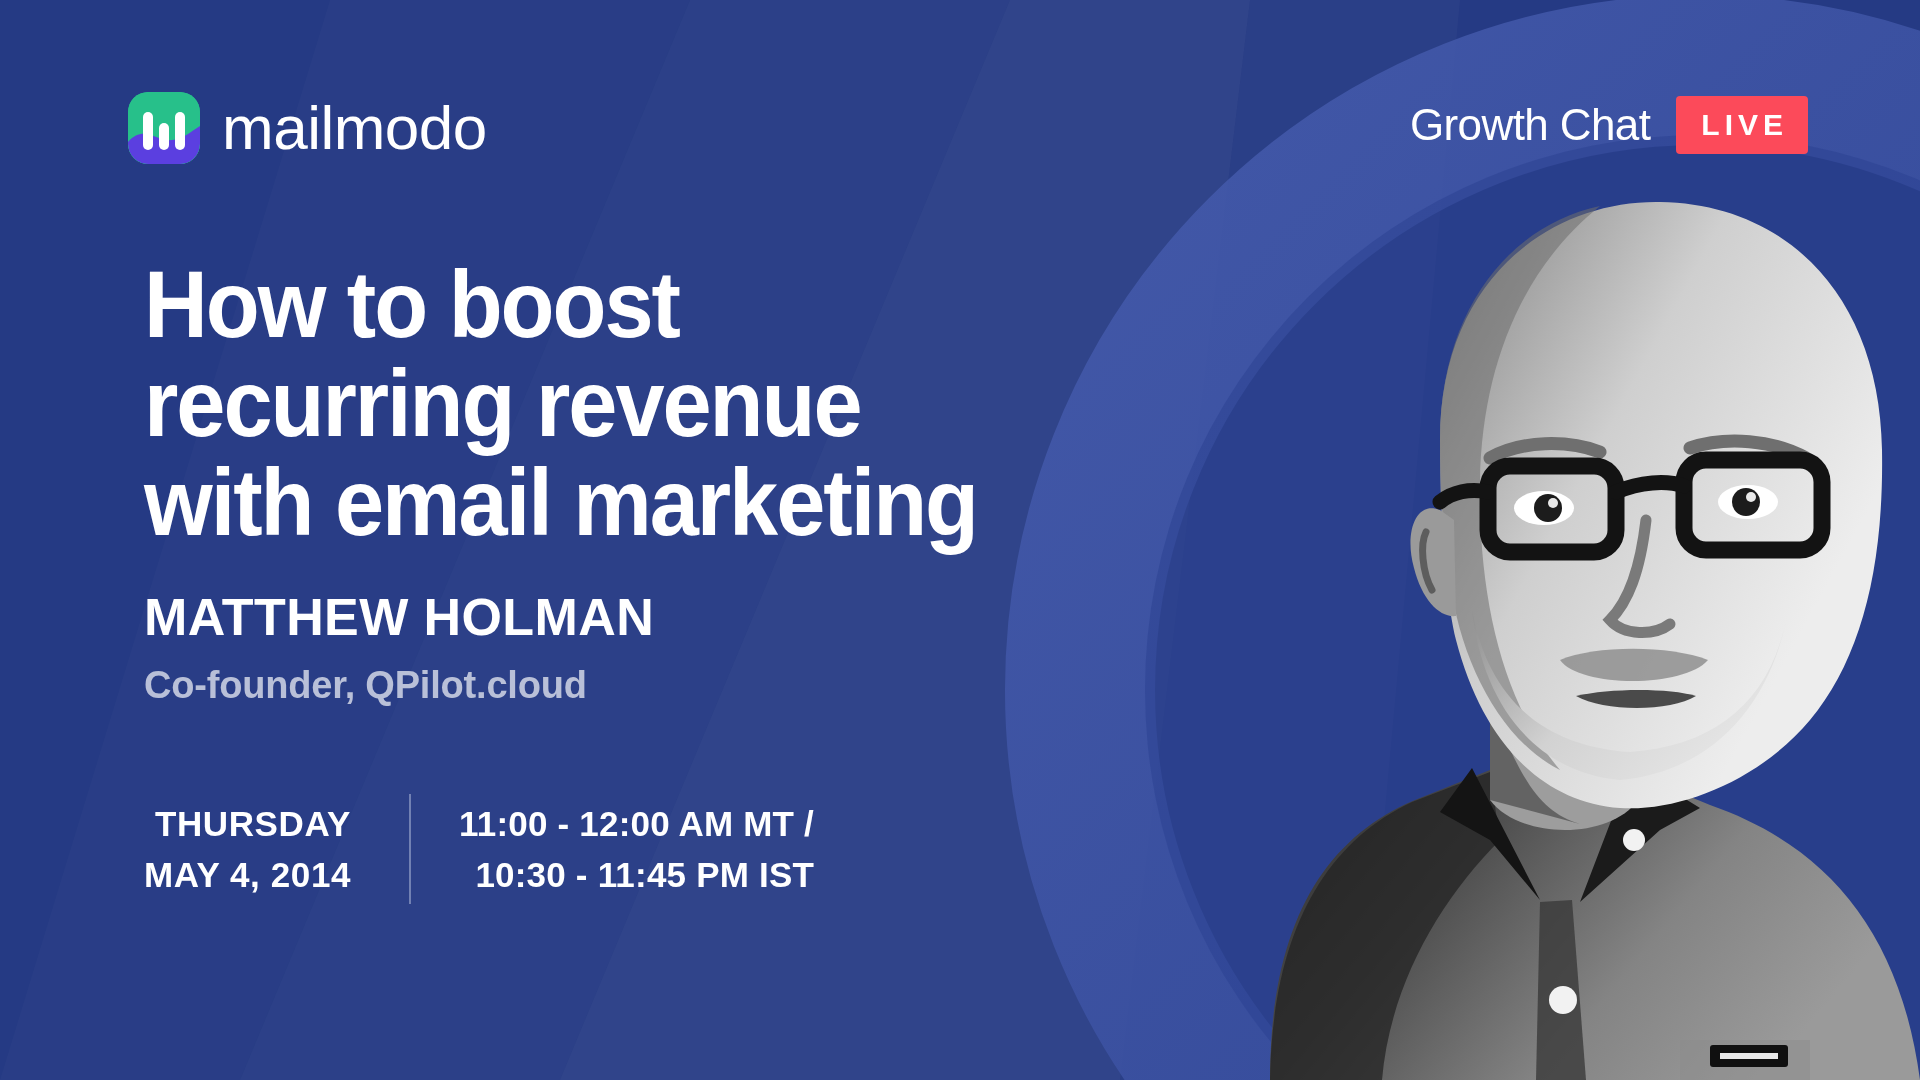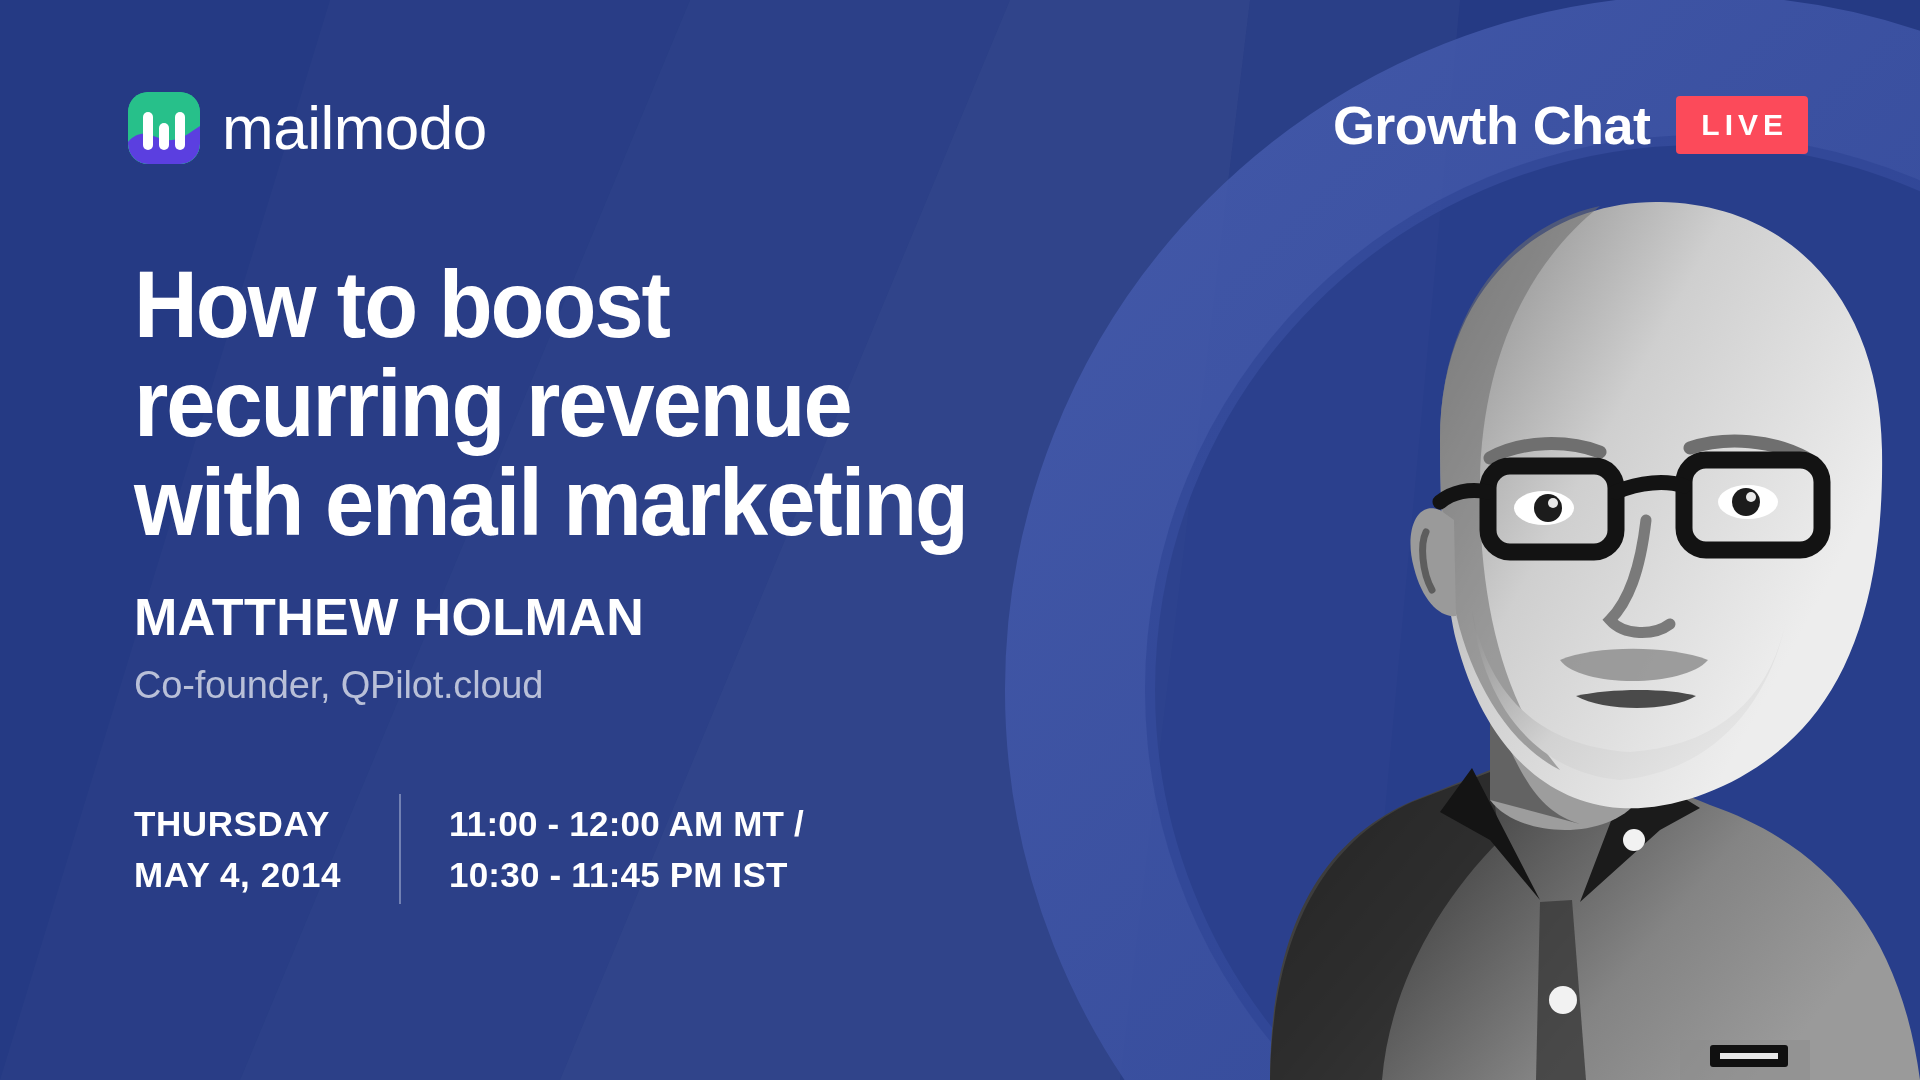--- a/index.html
+++ b/index.html
@@ -47,42 +47,42 @@
   }
 
   .show-tag {
     position:absolute;
     right:112px; top:96px;
     display:flex; align-items:center; gap:26px;
     z-index:6;
   }
   .show-name {
     color:#ffffff;
-    font-size:54px;
-    font-weight:700;
+    font-size:44px;
+    font-weight:400;
     letter-spacing:-0.6px;
     line-height:1;
     white-space:nowrap;
   }
   .live-badge {
     background:#fc4a5a;
     color:#ffffff;
     font-size:30px;
     font-weight:700;
     letter-spacing:5px;
     padding:14px 20px 14px 25px;
     line-height:1;
     border-radius:4px;
     white-space:nowrap;
   }
 
   
   .content {
     position:absolute;
-    left:134px; top:255px;
+    left:144px; top:255px;
     width:1010px;
     z-index:5;
   }
   .headline {
     color:#ffffff;
     font-size:95px;
     font-weight:700;
     line-height:1.04;
     letter-spacing:-2.2px;
     transform:scaleX(0.93);
@@ -96,36 +96,37 @@
     font-size:52px;
     font-weight:700;
     letter-spacing:0.4px;
     line-height:1.1;
     white-space:nowrap;
   }
   .speaker-role {
     margin-top:18px;
     color:#b9c0d8;
     font-size:38px;
-    font-weight:400;
+    font-weight:700;
     letter-spacing:-0.2px;
     line-height:1.1;
     white-space:nowrap;
   }
 
   .schedule {
     margin-top:88px;
     display:flex;
     align-items:stretch;
     gap:0;
   }
   .sched-col {
     display:flex;
     flex-direction:column;
     justify-content:center;
+    text-align:right;
   }
   .sched-col .ln {
     color:#ffffff;
     font-size:35px;
     font-weight:700;
     letter-spacing:0.6px;
     line-height:1.48;
     white-space:nowrap;
   }
   .sched-col.date  { padding-right:58px; }

